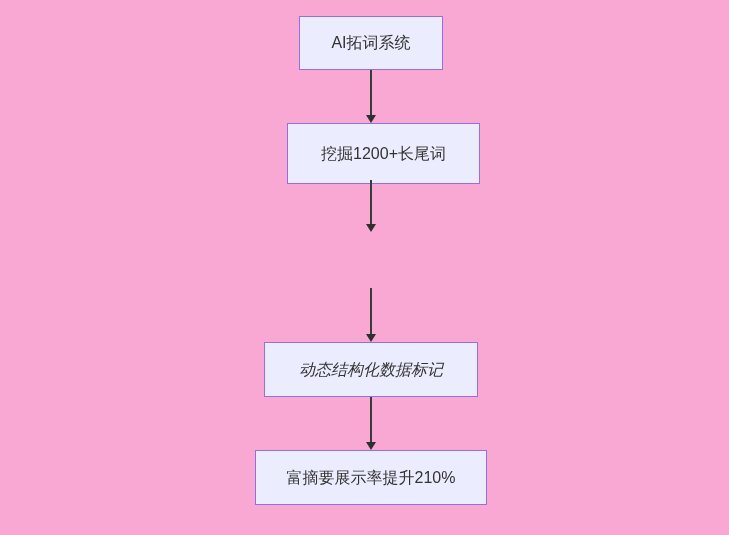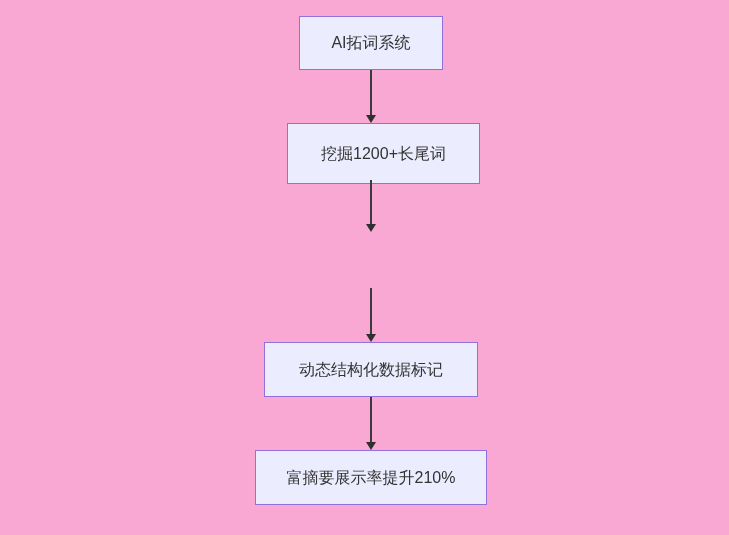--- a/index.html
+++ b/index.html
@@ -73,21 +73,21 @@
     <div class="shaft"></div>
     <div class="head"></div>
   </div>
 
 
   <div class="flow-arrow" style="left:366px; top:288px; height:54px;">
     <div class="shaft"></div>
     <div class="head"></div>
   </div>
 
-  <div class="flow-node" style="left:264px; top:342px; width:214px; height:55px;">
+  <div class="flow-node" style="left:264px; top:342px; width:214px; height:55px;font-style:italic;">
     <span>动态结构化数据标记</span>
   </div>
 
   <div class="flow-arrow" style="left:366px; top:397px; height:53px;">
     <div class="shaft"></div>
     <div class="head"></div>
   </div>
 
   <div class="flow-node" style="left:255px; top:450px; width:232px; height:55px;text-align:center;">
     <span>富摘要展示率提升210%</span>

